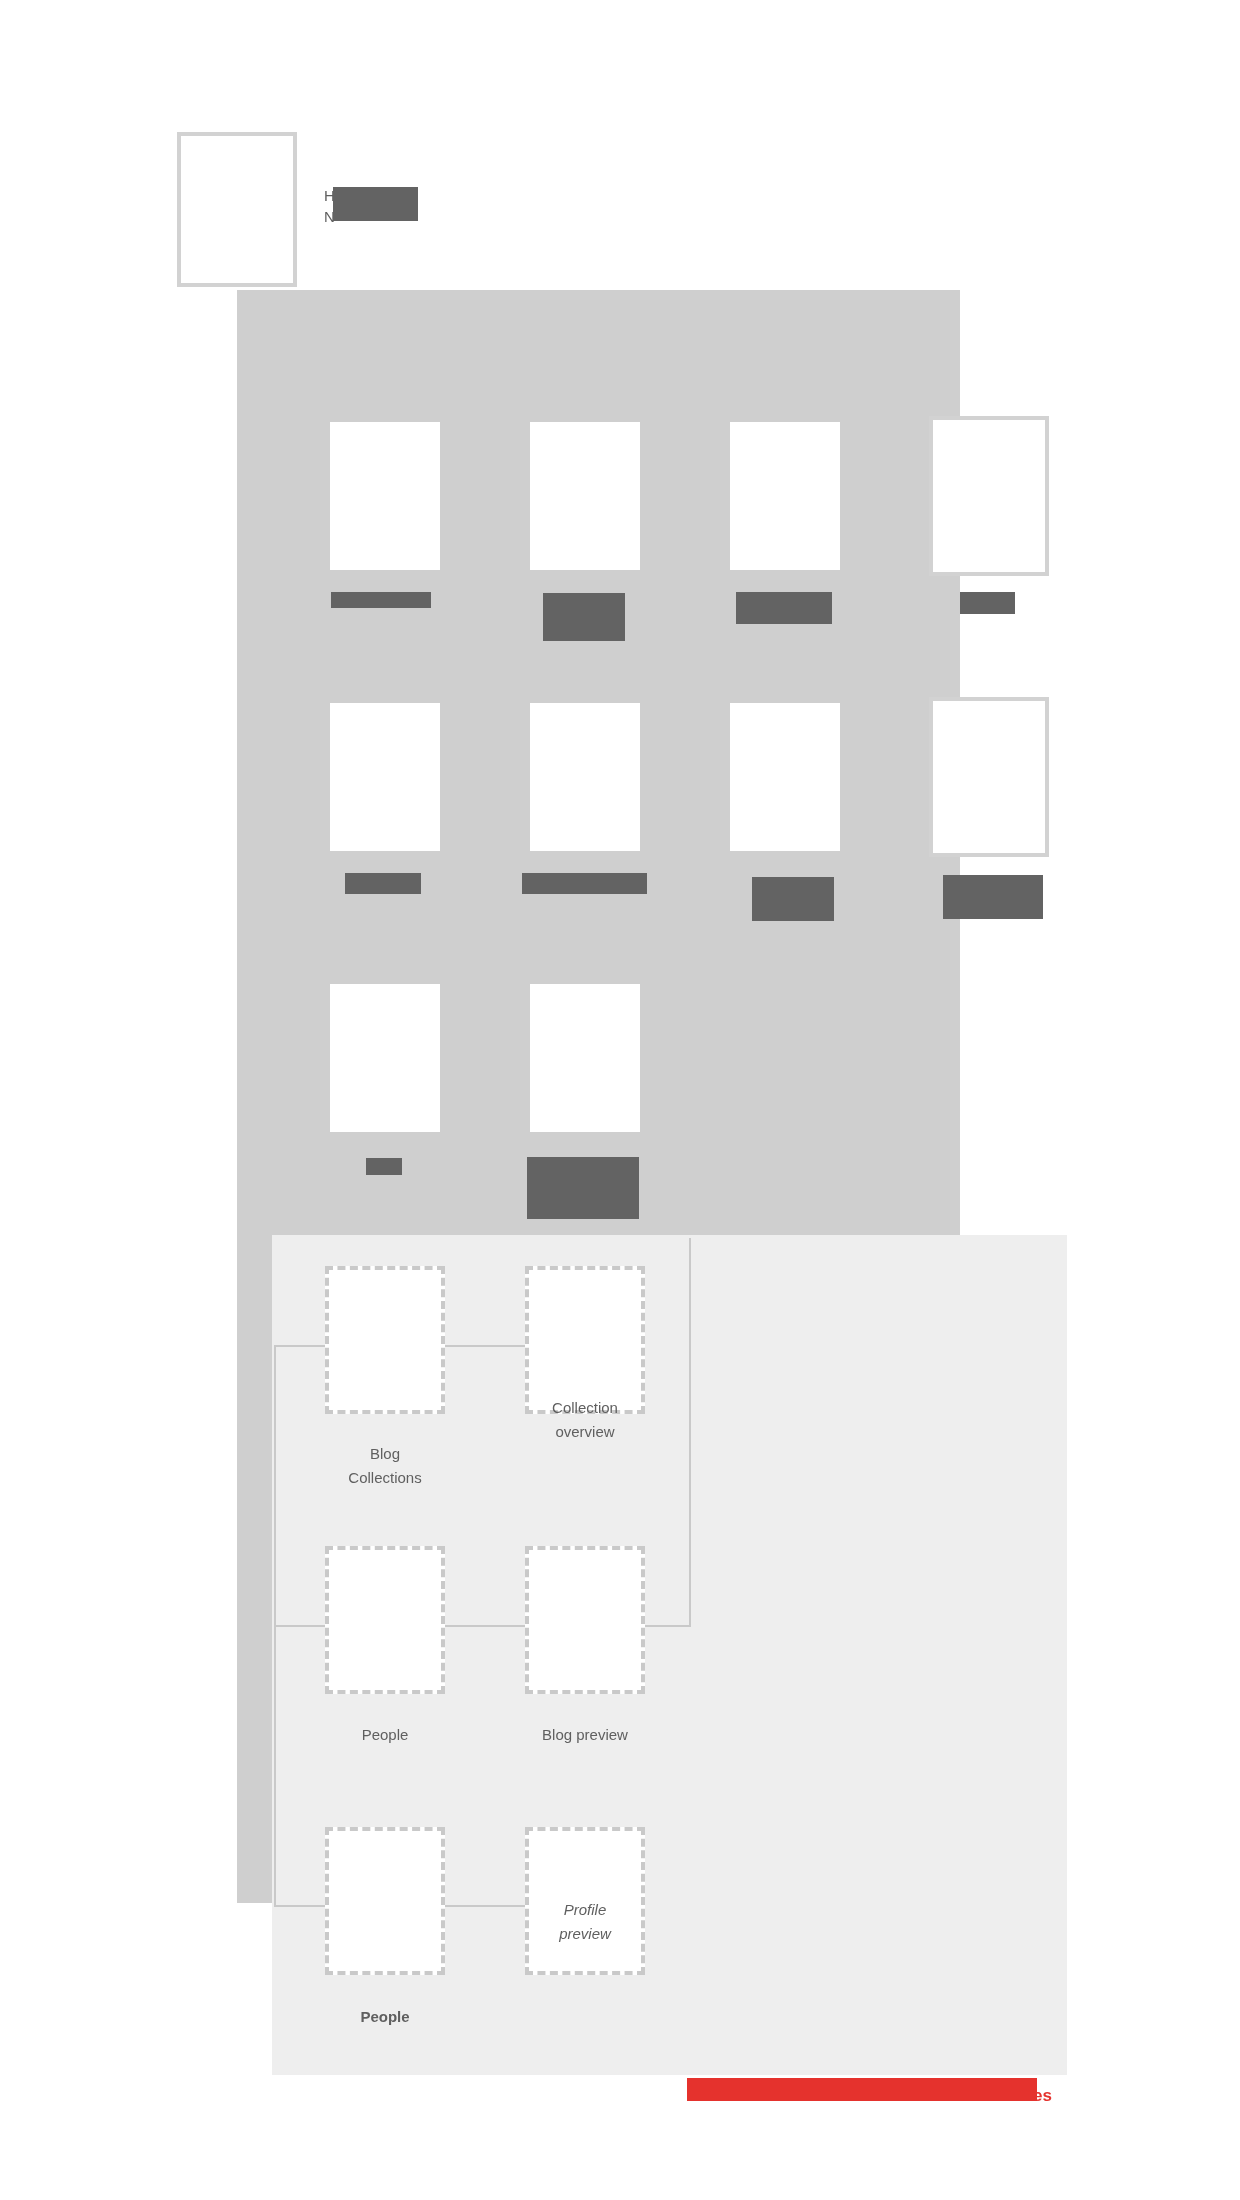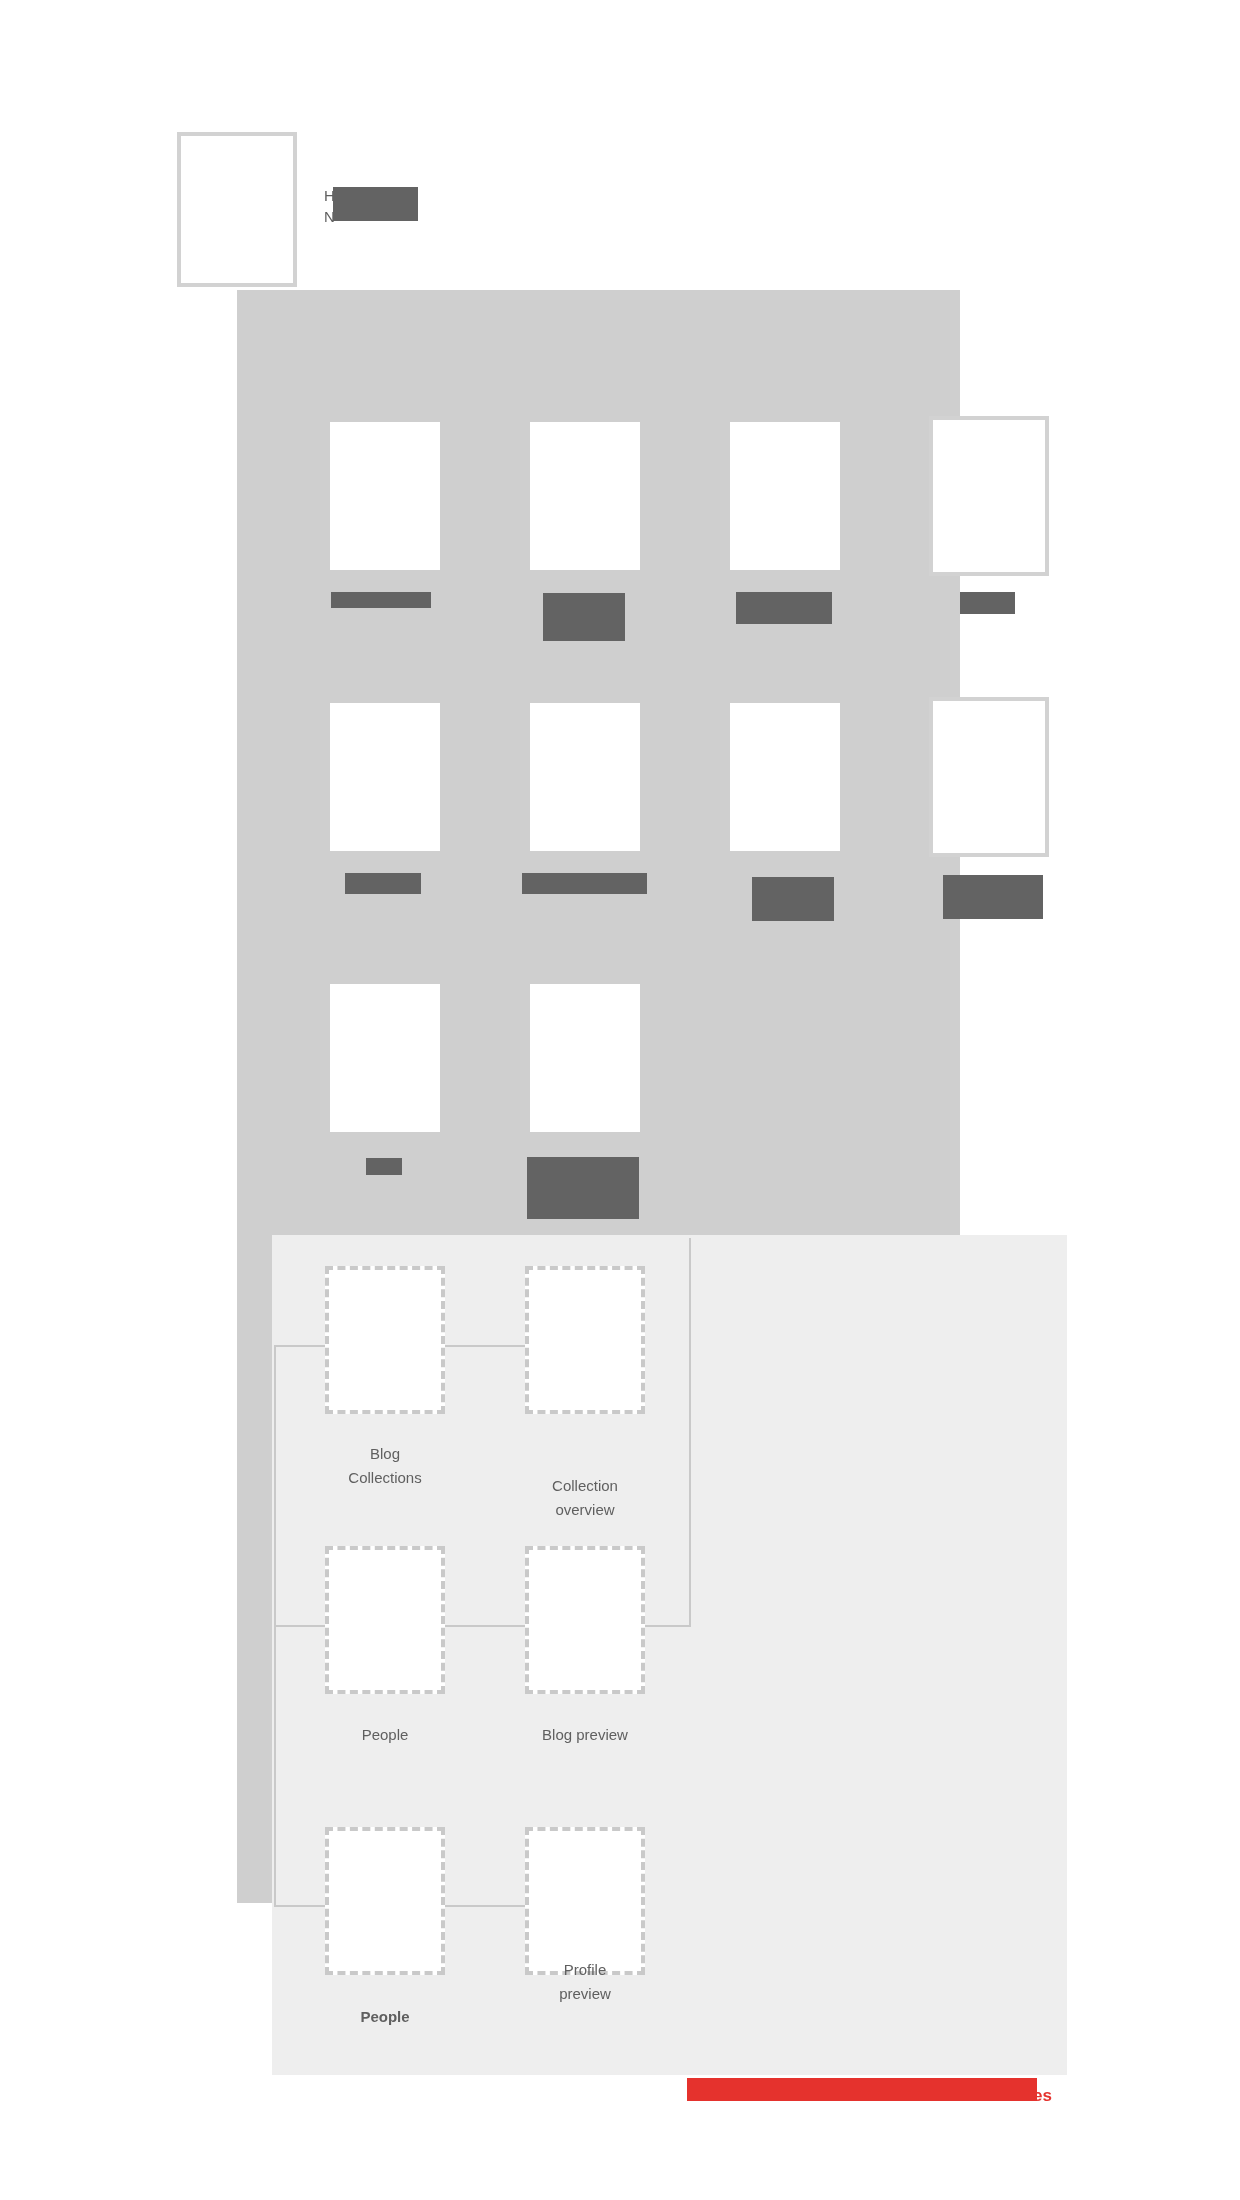--- a/index.html
+++ b/index.html
@@ -182,32 +182,32 @@
   <div class="abs conn conn-v" style="left:689px; top:1238px; height:389px;"></div>
 
   <div class="abs conn conn-h" style="left:274px; top:1905px; width:52px;"></div>
 
   <div class="abs conn conn-h" style="left:443px; top:1905px; width:85px;"></div>
 
   <div class="abs dash-box" style="left:325px; top:1266px; width:120px; height:148px;"></div>
   <div class="abs dash-box" style="left:525px; top:1266px; width:120px; height:148px;"></div>
   <div class="abs dash-label" style="left:305px; top:1442px; width:160px;">Blog
 Collections</div>
-  <div class="abs dash-label" style="left:505px; top:1474px; width:160px;">Collection
+  <div class="abs dash-label" style="left:505px; top:1396px; width:160px;">Collection
 overview</div>
 
   <div class="abs dash-box" style="left:325px; top:1546px; width:120px; height:148px;"></div>
   <div class="abs dash-box" style="left:525px; top:1546px; width:120px; height:148px;"></div>
   <div class="abs dash-label" style="left:305px; top:1723px; width:160px;">People</div>
   <div class="abs dash-label" style="left:495px; top:1723px; width:180px;">Blog preview</div>
 
   <div class="abs dash-box" style="left:325px; top:1827px; width:120px; height:148px;"></div>
   <div class="abs dash-box" style="left:525px; top:1827px; width:120px; height:148px;"></div>
   <div class="abs dash-label" style="left:305px; top:2005px; width:160px;font-weight:bold;">People</div>
-  <div class="abs dash-label" style="left:505px; top:1958px; width:160px;">Profile
+  <div class="abs dash-label" style="left:505px; top:1898px; width:160px;font-style:italic;">Profile
 preview</div>
 
   <div class="abs top-card"></div>
   <div class="abs top-label">H
 N</div>
 
   <div class="abs redact" style="left:333px; top:187px; width:85px; height:34px;"></div>
 
   <div class="abs redact" style="left:331px; top:592px; width:100px; height:16px;"></div>
   <div class="abs redact" style="left:543px; top:593px; width:82px; height:48px;"></div>

